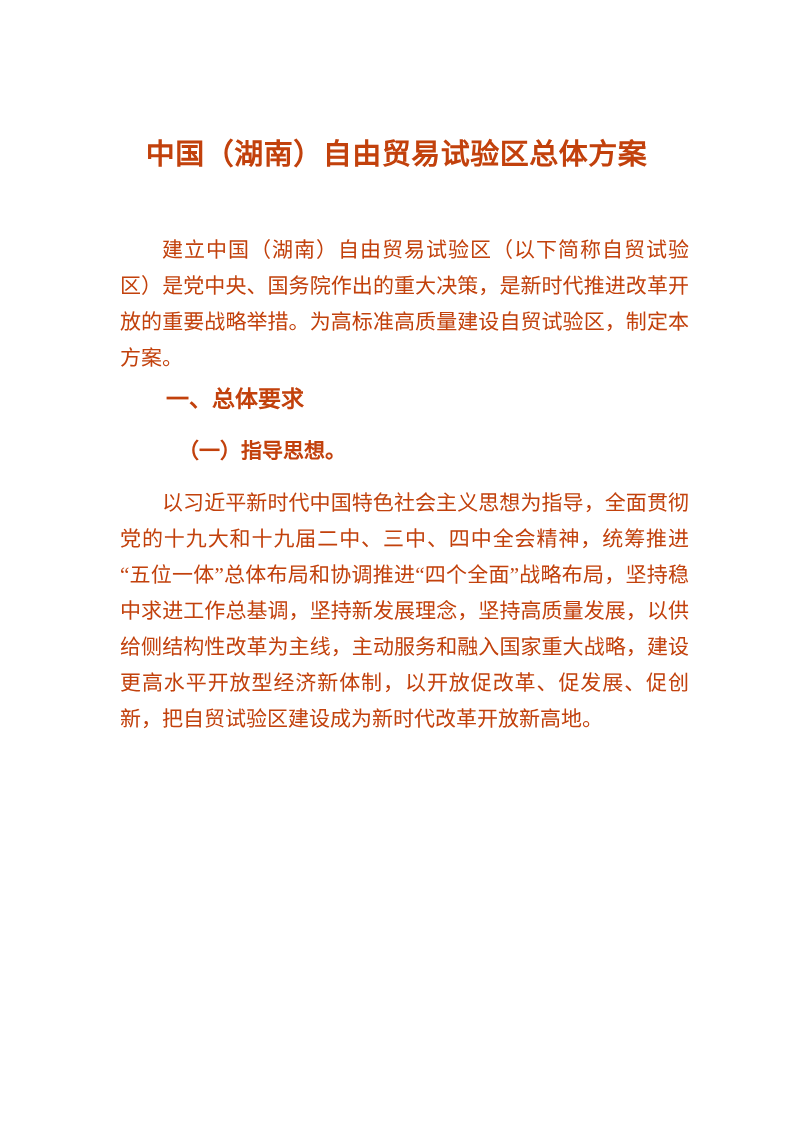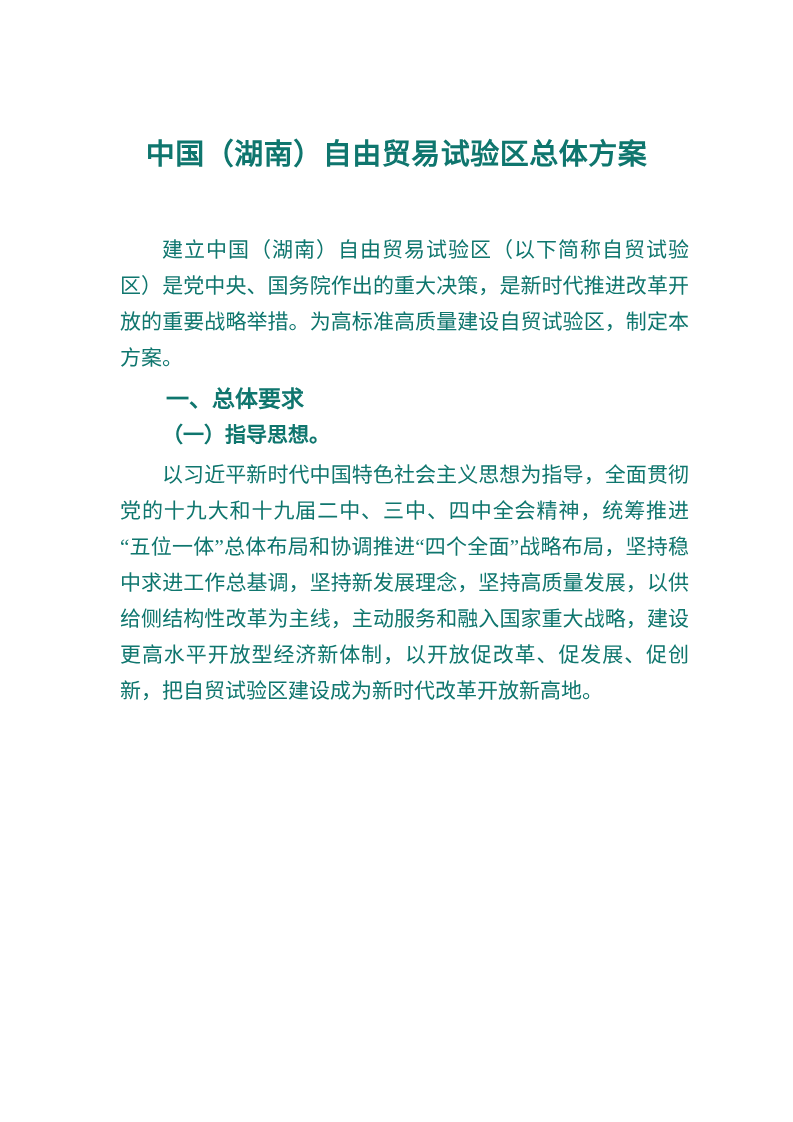--- a/index.html
+++ b/index.html
@@ -6,21 +6,21 @@
     margin: 0;
     padding: 0;
     background: #ffffff;
   }
   .page {
     position: relative;
     width: 793px;
     height: 1122px;
     background: #ffffff;
     overflow: hidden;
-    color: #0f766e;
+    color: #c2410c;
     font-family: "Liberation Serif", "DejaVu Serif", serif;
   }
   .doc-title {
     margin: 0;
     padding-top: 136px;
     text-align: center;
     font-size: 29px;
     line-height: 36px;
     font-weight: 700;
     letter-spacing: 0.5px;
@@ -47,21 +47,21 @@
   }
   .h-section {
     margin: 5px 0 0 0;
     font-size: 23px;
     line-height: 36px;
     font-weight: 700;
     text-indent: 2em;
     font-family: "Liberation Sans", "DejaVu Sans", sans-serif;
   }
   .h-sub {
-    margin: 0;
+    margin: 16px;
     font-size: 21px;
     line-height: 36px;
     font-weight: 700;
     text-indent: 2em;
     font-family: "Liberation Serif", "DejaVu Serif", serif;
   }
   .h-sub-2 {
     margin-top: 8px;
   }
 </style>

